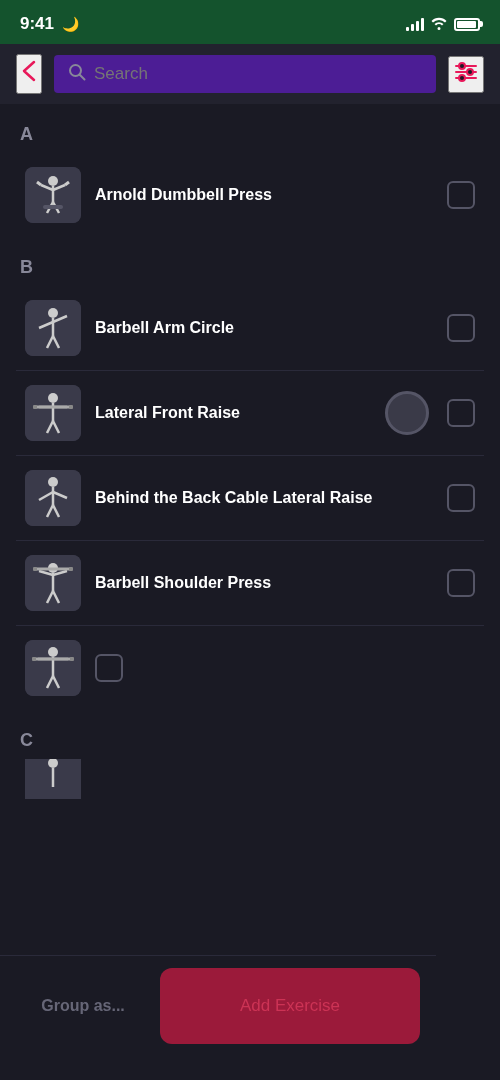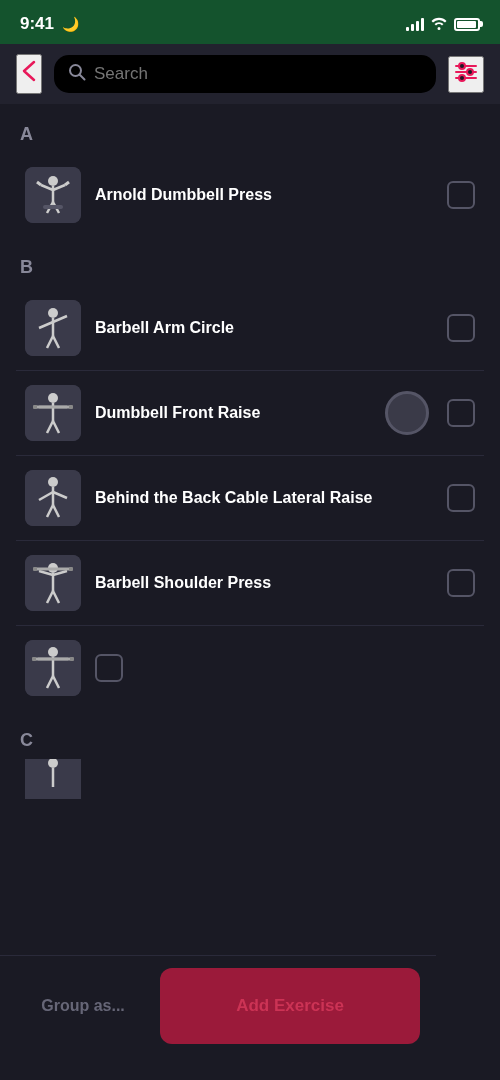--- a/index.html
+++ b/index.html
@@ -96,22 +96,22 @@
       font-size: 22px;
       cursor: pointer;
       padding: 4px;
       flex-shrink: 0;
     }
 
     .search-container {
       flex: 1;
       display: flex;
       align-items: center;
-      background-color: #000000;
-      border-radius: 15px;
+      background-color: #4c1d95;
+      border-radius: 4px;
       padding: 8px 14px;
       gap: 8px;
     }
 
     .search-icon-svg {
       color: #888899;
       flex-shrink: 0;
     }
 
     .filter-btn {
@@ -215,21 +215,21 @@
     }
 
     .add-exercise-btn {
       flex: 2;
       padding: 28px;
       background-color: #9b1a3a;
       border: none;
       border-radius: 12px;
       text-align: center;
       font-size: 17px;
-      font-weight: 700;
+      font-weight: 400;
       color: #cc3355;
       cursor: pointer;
     }
 
     
     .section-c {
       margin-bottom: 120px;
     }
   </style>
 </head>
@@ -338,21 +338,21 @@
         <line x1="28" y1="22" x2="14" y2="22" stroke="#cccccc" stroke-width="2.5"></line>
         <line x1="28" y1="22" x2="42" y2="22" stroke="#cccccc" stroke-width="2.5"></line>
 
         <line x1="10" y1="22" x2="46" y2="22" stroke="#aaaaaa" stroke-width="3"></line>
         <rect x="8" y="20" width="4" height="4" fill="#888888" rx="1"></rect>
         <rect x="44" y="20" width="4" height="4" fill="#888888" rx="1"></rect>
         <line x1="28" y1="36" x2="22" y2="48" stroke="#cccccc" stroke-width="2.5"></line>
         <line x1="28" y1="36" x2="34" y2="48" stroke="#cccccc" stroke-width="2.5"></line>
       </svg>
     </div>
-    <span class="exercise-name">Dumbbell Front Raise</span>
+    <span class="exercise-name">Lateral Front Raise</span>
     <div class="circle-indicator"></div>
     <div class="checkbox"></div>
   </div>
 
   <div class="exercise-item">
     <div class="exercise-thumbnail">
       <svg width="56" height="56" viewBox="0 0 56 56" fill="none">
         <rect width="56" height="56" fill="#3a3a4a" rx="8"></rect>
         <circle cx="28" cy="12" r="5" fill="#cccccc"></circle>
         <line x1="28" y1="17" x2="28" y2="35" stroke="#cccccc" stroke-width="2.5"></line>

